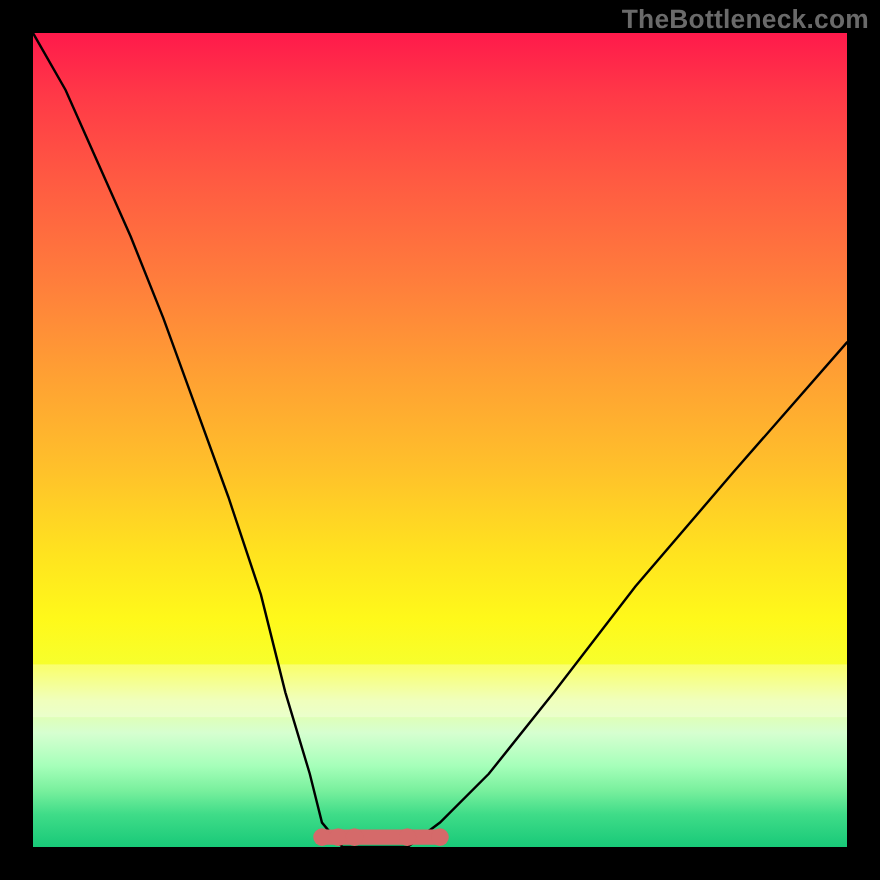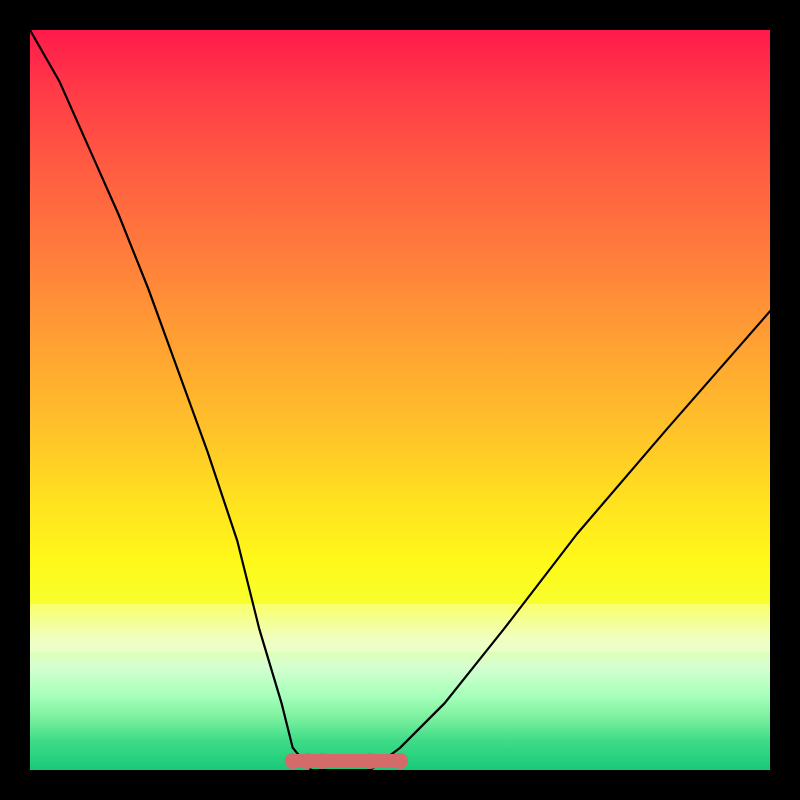--- a/index.html
+++ b/index.html
@@ -85,20 +85,21 @@
   }
   .dot {
     fill: #d56a6a;
   }
 </style>
 </head>
 <body>
 
 <div class="frame">
 
+  <div class="watermark">TheBottleneck.com</div>
 
   <div class="plot">
     <div class="gradient"></div>
     <div class="pale-band"></div>
 
     <svg class="curves" viewBox="0 0 740 740" preserveAspectRatio="none">
       <path id="main-curve" class="curve-line" d="M0.0 0.0 L29.6 51.8 L59.2 118.4 L88.8 185.0 L118.4 259.0 L148.0 340.4 L177.6 421.8 L207.2 510.6 L229.4 599.4 L251.6 673.4 L262.7 717.8 L281.2 740.0 L310.8 740.0 L340.4 740.0 L370.0 717.8 L414.4 673.4 L473.6 599.4 L547.6 503.2 L636.4 399.6 L740.0 281.2"></path>
       <path id="flat-marker" class="flat-marker" d="M262.7 731.0 L370.0 731.0" stroke="#d56a6a"></path>
       <g id="dots">
           <circle cx="262.7" cy="731.0" r="8" class="dot" fill="#d56a6a"></circle>

